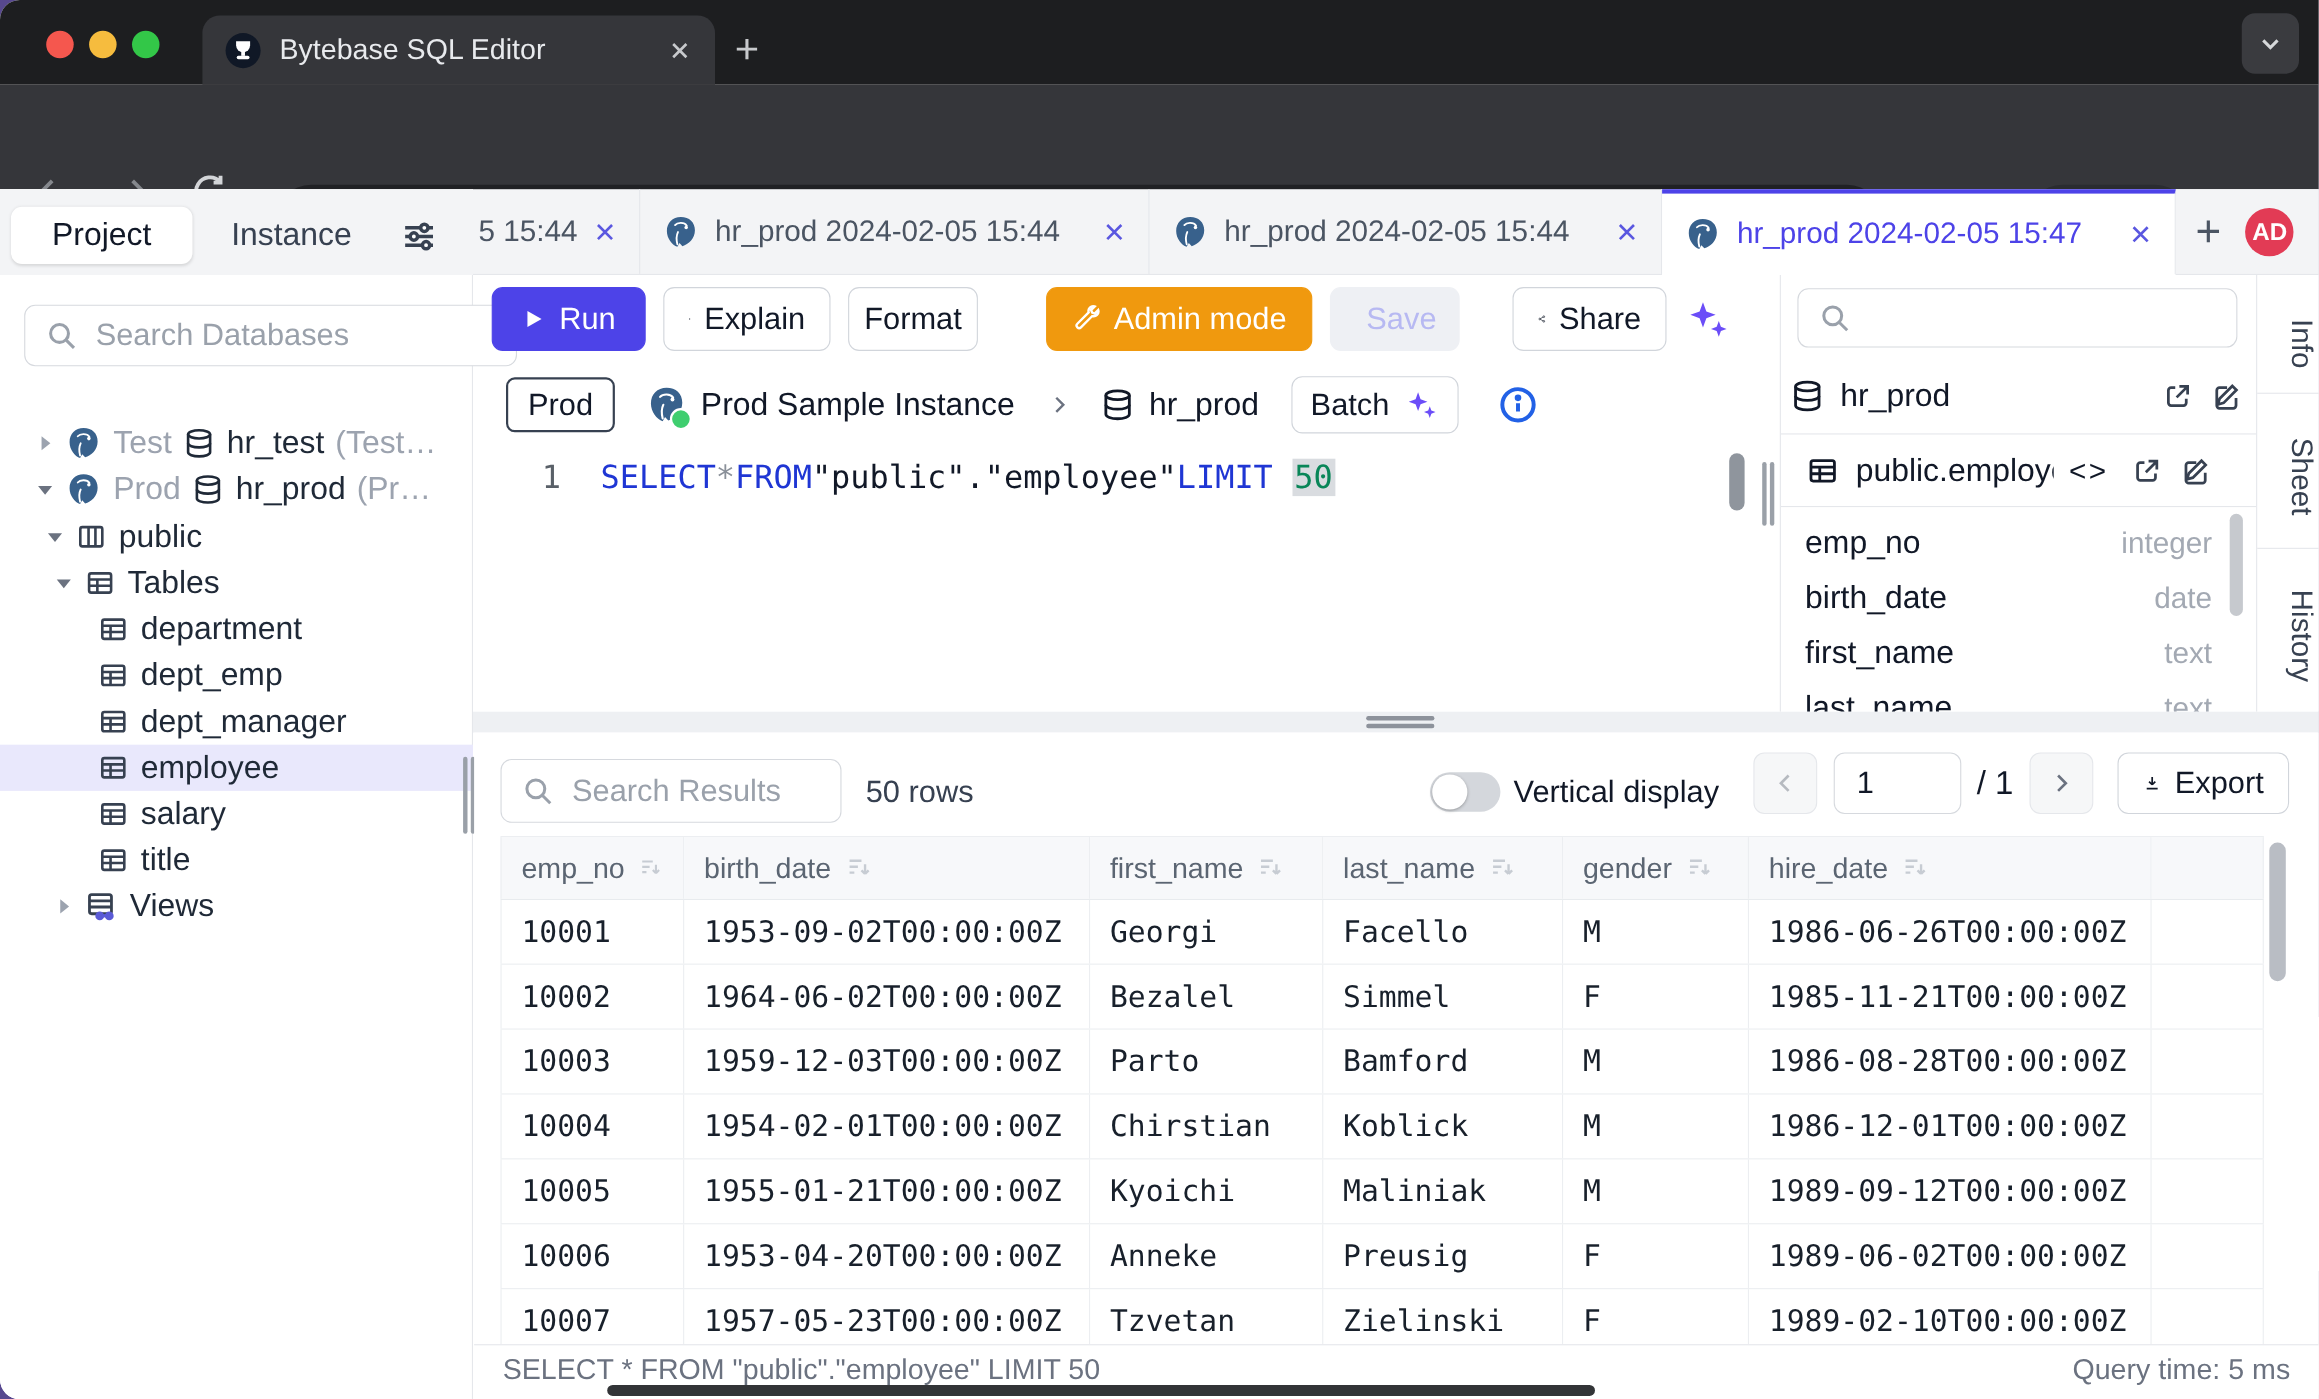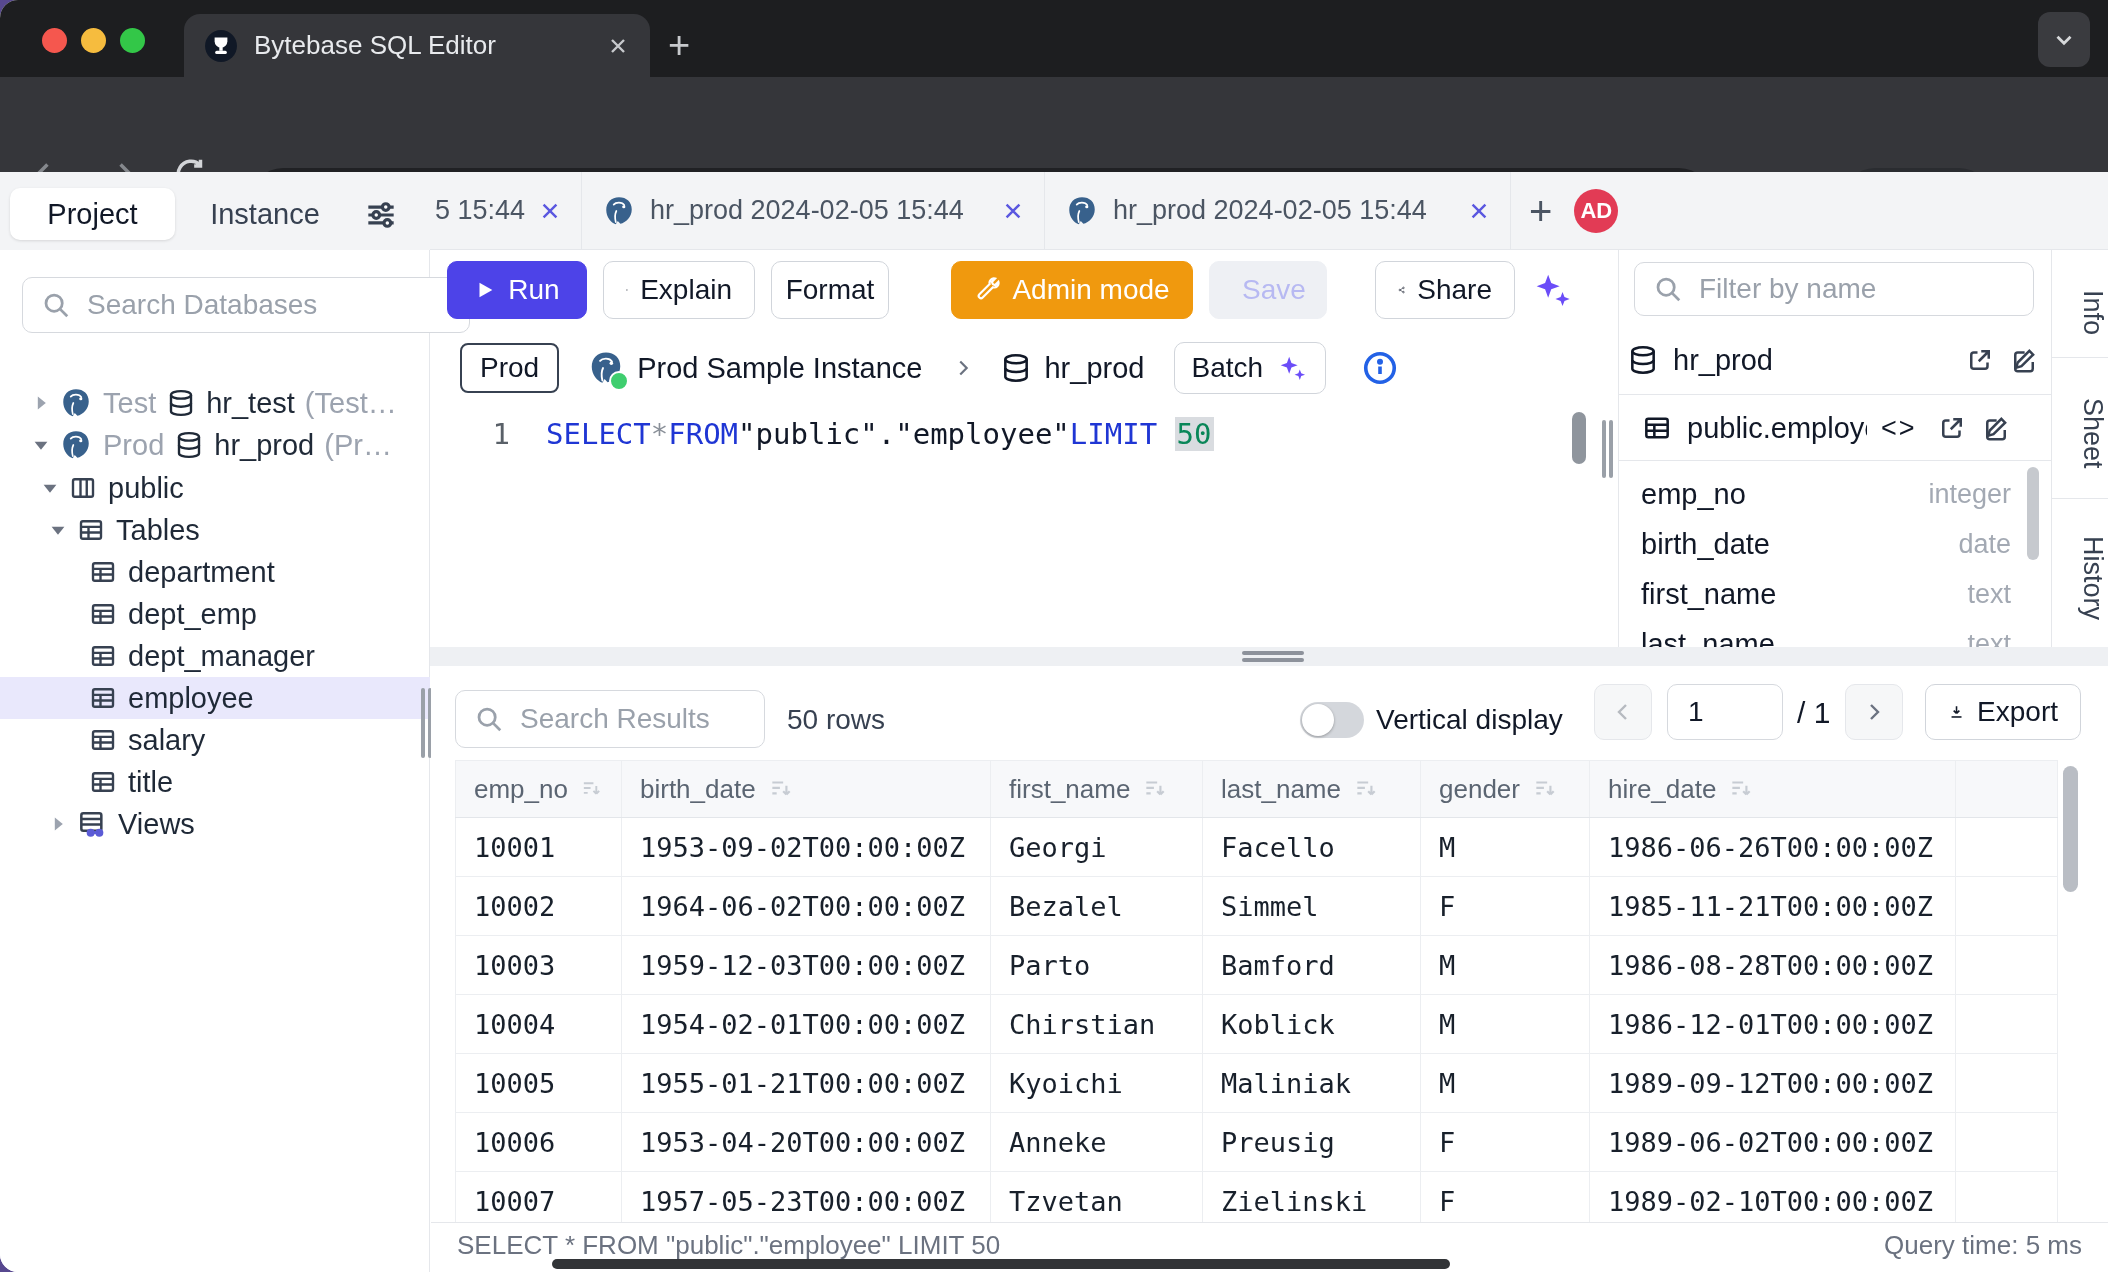--- a/index.html
+++ b/index.html
@@ -388,20 +388,36 @@
             <path d="M13 26.5c-1-4-1-7.5.5-10.5" stroke="#fff" stroke-width="1.6" fill="none" stroke-linecap="round"></path>
           </svg>
         </span>
       <span style="flex:1;">hr_prod 2024-02-05 15:44</span>
       <span class="x">
           <svg width="22" height="22" viewBox="0 0 24 24" stroke="currentColor" stroke-width="2.6" fill="none">
             <path d="M5 5l14 14M19 5L5 19"></path>
           </svg>
         </span>
     </div>
+    <div class="etab active" style="width:467px;">
+      <span>
+          <svg width="34" height="34" viewBox="0 0 32 32">
+            <path d="M16 3C8.8 3 4 8 4 15c0 6.5 4.5 12 9 13.5l1.8-3.2 2.5 2.7C22.5 26.8 28 21.5 28 14.5 28 7.5 23.2 3 16 3z" fill="#38618C"></path>
+            <path d="M11 10c2-2.5 8-2.7 10 .5" stroke="#fff" stroke-width="1.6" fill="none" stroke-linecap="round"></path>
+            <circle cx="20.5" cy="12" r="1.5" fill="#fff"></circle>
+            <path d="M13 26.5c-1-4-1-7.5.5-10.5" stroke="#fff" stroke-width="1.6" fill="none" stroke-linecap="round"></path>
+          </svg>
+        </span>
+      <span style="flex:1;">hr_prod 2024-02-05 15:47</span>
+      <span class="x">
+          <svg width="22" height="22" viewBox="0 0 24 24" stroke="currentColor" stroke-width="2.6" fill="none">
+            <path d="M5 5l14 14M19 5L5 19"></path>
+          </svg>
+        </span>
+    </div>
     <div style="display:flex;align-items:center;gap:22px;padding:0 18px;">
       <span style="color:#4b5563;font-size:40px;line-height:40px;">+</span>
       <span style="width:44px;height:44px;border-radius:50%;background:var(--avatar-red,#e23b55);color:#fff;font-size:22px;font-weight:bold;display:flex;align-items:center;justify-content:center;">AD</span>
     </div>
   </div>
 
   <div class="abs" style="left:447px;top:261px;display:flex;align-items:center;">
     <div class="btn primary" style="width:140px;">
       <svg width="22" height="22" viewBox="0 0 24 24" fill="#fff">
           <path d="M6 4l14 8-14 8z"></path>
@@ -504,21 +520,20 @@
 
   <div class="abs vline" style="left:1602px;top:420px;height:58px;"></div>
   <div class="abs vline" style="left:1609px;top:420px;height:58px;"></div>
 
   <div class="abs" id="schemapanel">
     <div class="search" style="position:absolute;left:15px;top:12px;width:400px;height:54px;">
       <svg width="30" height="30" viewBox="0 0 24 24" stroke="#9aa1ab" stroke-width="2.2" fill="none">
           <circle cx="10.5" cy="10.5" r="6.5"></circle>
           <path d="M15.5 15.5L21 21"></path>
         </svg>
-      <input placeholder="Filter by name" style="">
     </div>
     <div class="prow" style="position:absolute;left:8px;top:84px;width:418px;height:52px;">
       <span>
           <svg width="32" height="32" viewBox="0 0 24 24" stroke="#111827" stroke-width="1.9" fill="none">
             <ellipse cx="12" cy="5.5" rx="8" ry="3"></ellipse>
             <path d="M4 5.5v13c0 1.7 3.6 3 8 3s8-1.3 8-3v-13"></path>
             <path d="M4 12c0 1.7 3.6 3 8 3s8-1.3 8-3"></path>
           </svg>
         </span>
       <span style="flex:1;">hr_prod</span>

